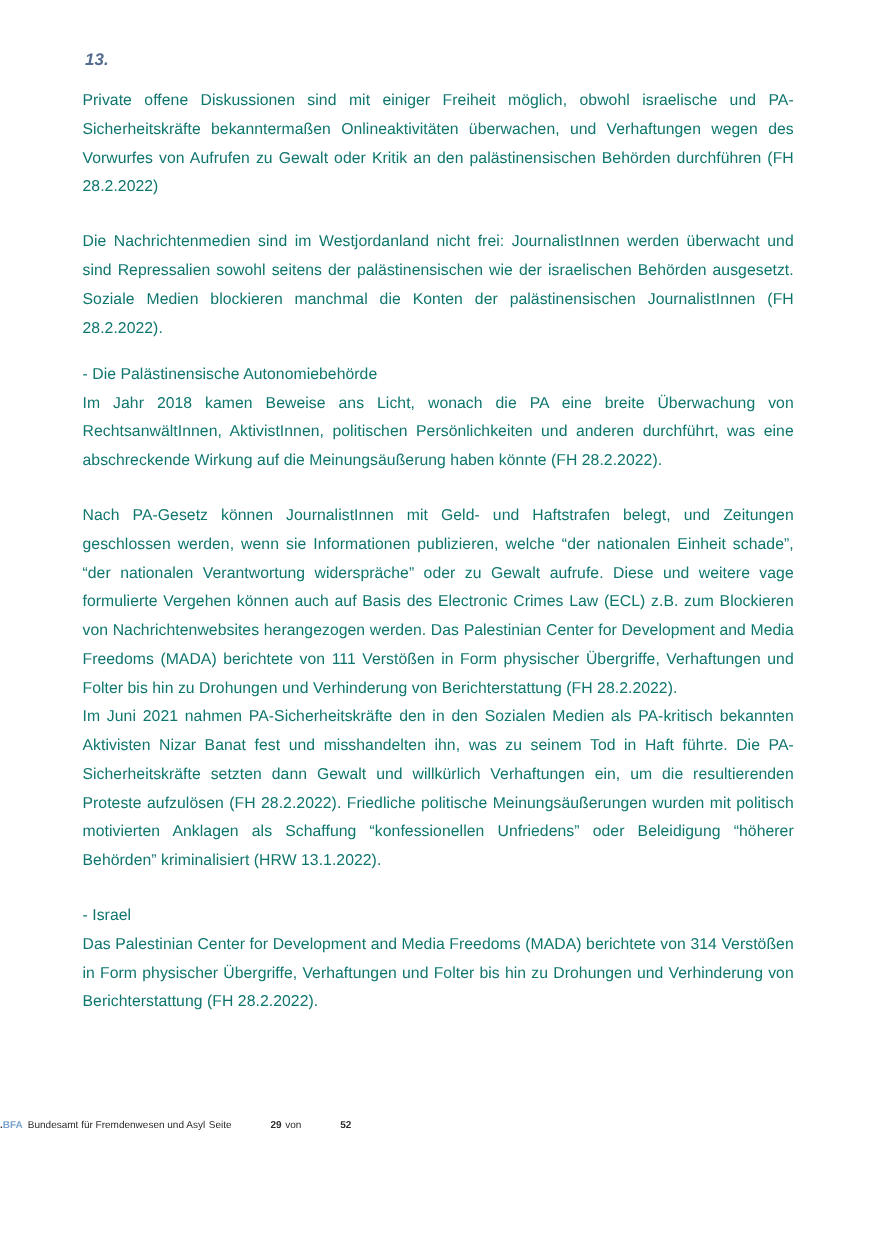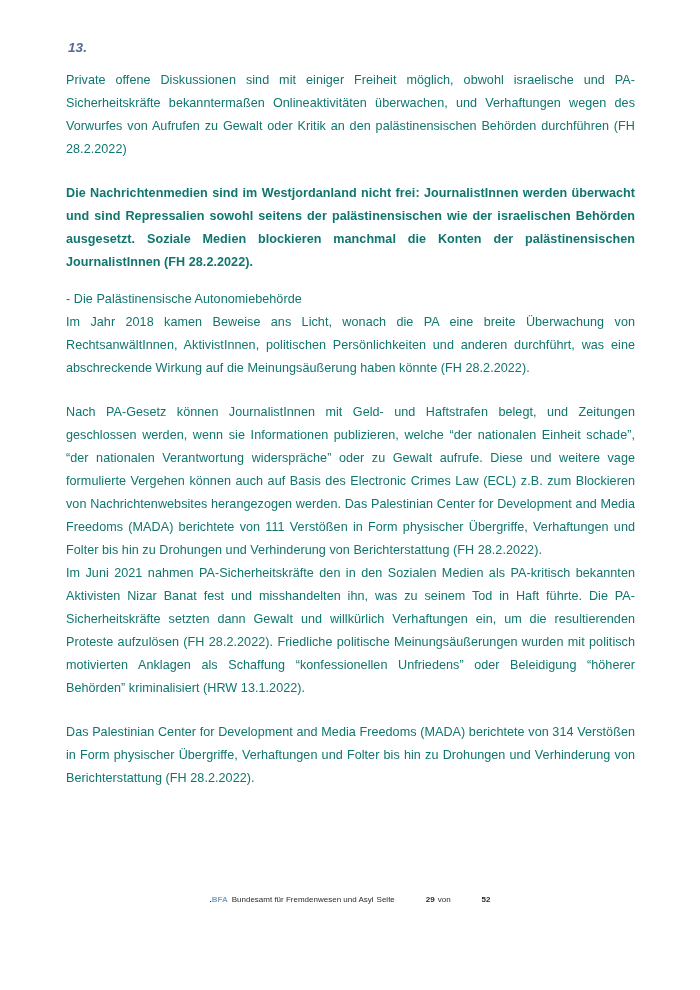--- a/index.html
+++ b/index.html
@@ -34,28 +34,27 @@
   }
   .para {
     margin: 0;
     font-size: 12.6px;
     line-height: 23px;
     color: #0f766e;
     text-align: justify;
     letter-spacing: 0.05px;
   }
   .para.gap    { margin-bottom: 21px; }
-  .para.gap-sm { margin-bottom: 14px; font-weight: bold; }
+  .para.gap-sm { margin-bottom: 14px; }
   .footer {
     position: absolute;
     left: 0;
     right: 0;
     bottom: 86px;
     display: flex;
-    justify-content: center;
     align-items: baseline;
     gap: 3px;
     font-size: 8px;
     color: #2b2b2b;
   }
   .footer .logo-dot {
     color: #333333;
     font-weight: bold;
   }
   .footer .logo {
@@ -73,20 +72,21 @@
   <h1 class="heading">
     <span>13.</span>
   </h1>
 
   <p class="para gap">Private offene Diskussionen sind mit einiger Freiheit möglich, obwohl israelische und PA-Sicherheitskräfte bekanntermaßen Onlineaktivitäten überwachen, und Verhaftungen wegen des Vorwurfes von Aufrufen zu Gewalt oder Kritik an den palästinensischen Behörden durchführen (FH 28.2.2022)</p>
   <p class="para gap-sm">Die Nachrichtenmedien sind im Westjordanland nicht frei: JournalistInnen werden überwacht und sind Repressalien sowohl seitens der palästinensischen wie der israelischen Behörden ausgesetzt. Soziale Medien blockieren manchmal die Konten der palästinensischen JournalistInnen (FH 28.2.2022).</p>
   <p class="para">- Die Palästinensische Autonomiebehörde</p>
   <p class="para gap">Im Jahr 2018 kamen Beweise ans Licht, wonach die PA eine breite Überwachung von RechtsanwältInnen, AktivistInnen, politischen Persönlichkeiten und anderen durchführt, was eine abschreckende Wirkung auf die Meinungsäußerung haben könnte (FH 28.2.2022).</p>
   <p class="para">Nach PA-Gesetz können JournalistInnen mit Geld- und Haftstrafen belegt, und Zeitungen geschlossen werden, wenn sie Informationen publizieren, welche “der nationalen Einheit schade”, “der nationalen Verantwortung widerspräche” oder zu Gewalt aufrufe. Diese und weitere vage formulierte Vergehen können auch auf Basis des Electronic Crimes Law (ECL) z.B. zum Blockieren von Nachrichtenwebsites herangezogen werden. Das Palestinian Center for Development and Media Freedoms (MADA) berichtete von 111 Verstößen in Form physischer Übergriffe, Verhaftungen und Folter bis hin zu Drohungen und Verhinderung von Berichterstattung (FH 28.2.2022).</p>
   <p class="para gap">Im Juni 2021 nahmen PA-Sicherheitskräfte den in den Sozialen Medien als PA-kritisch bekannten Aktivisten Nizar Banat fest und misshandelten ihn, was zu seinem Tod in Haft führte. Die PA-Sicherheitskräfte setzten dann Gewalt und willkürlich Verhaftungen ein, um die resultierenden Proteste aufzulösen (FH 28.2.2022). Friedliche politische Meinungsäußerungen wurden mit politisch motivierten Anklagen als Schaffung “konfessionellen Unfriedens” oder Beleidigung “höherer Behörden” kriminalisiert (HRW 13.1.2022).</p>
+  <p class="para">- Israel</p>
   <p class="para">Das Palestinian Center for Development and Media Freedoms (MADA) berichtete von 314 Verstößen in Form physischer Übergriffe, Verhaftungen und Folter bis hin zu Drohungen und Verhinderung von Berichterstattung (FH 28.2.2022).</p>
 
   <div class="footer">
     <span><span class="logo-dot">.</span><span class="logo">BFA</span></span>
     <span>Bundesamt für Fremdenwesen und Asyl</span>
     <span>Seite</span>
     <b>29</b>
     <span>von</span>
     <b>52</b>
   </div>

